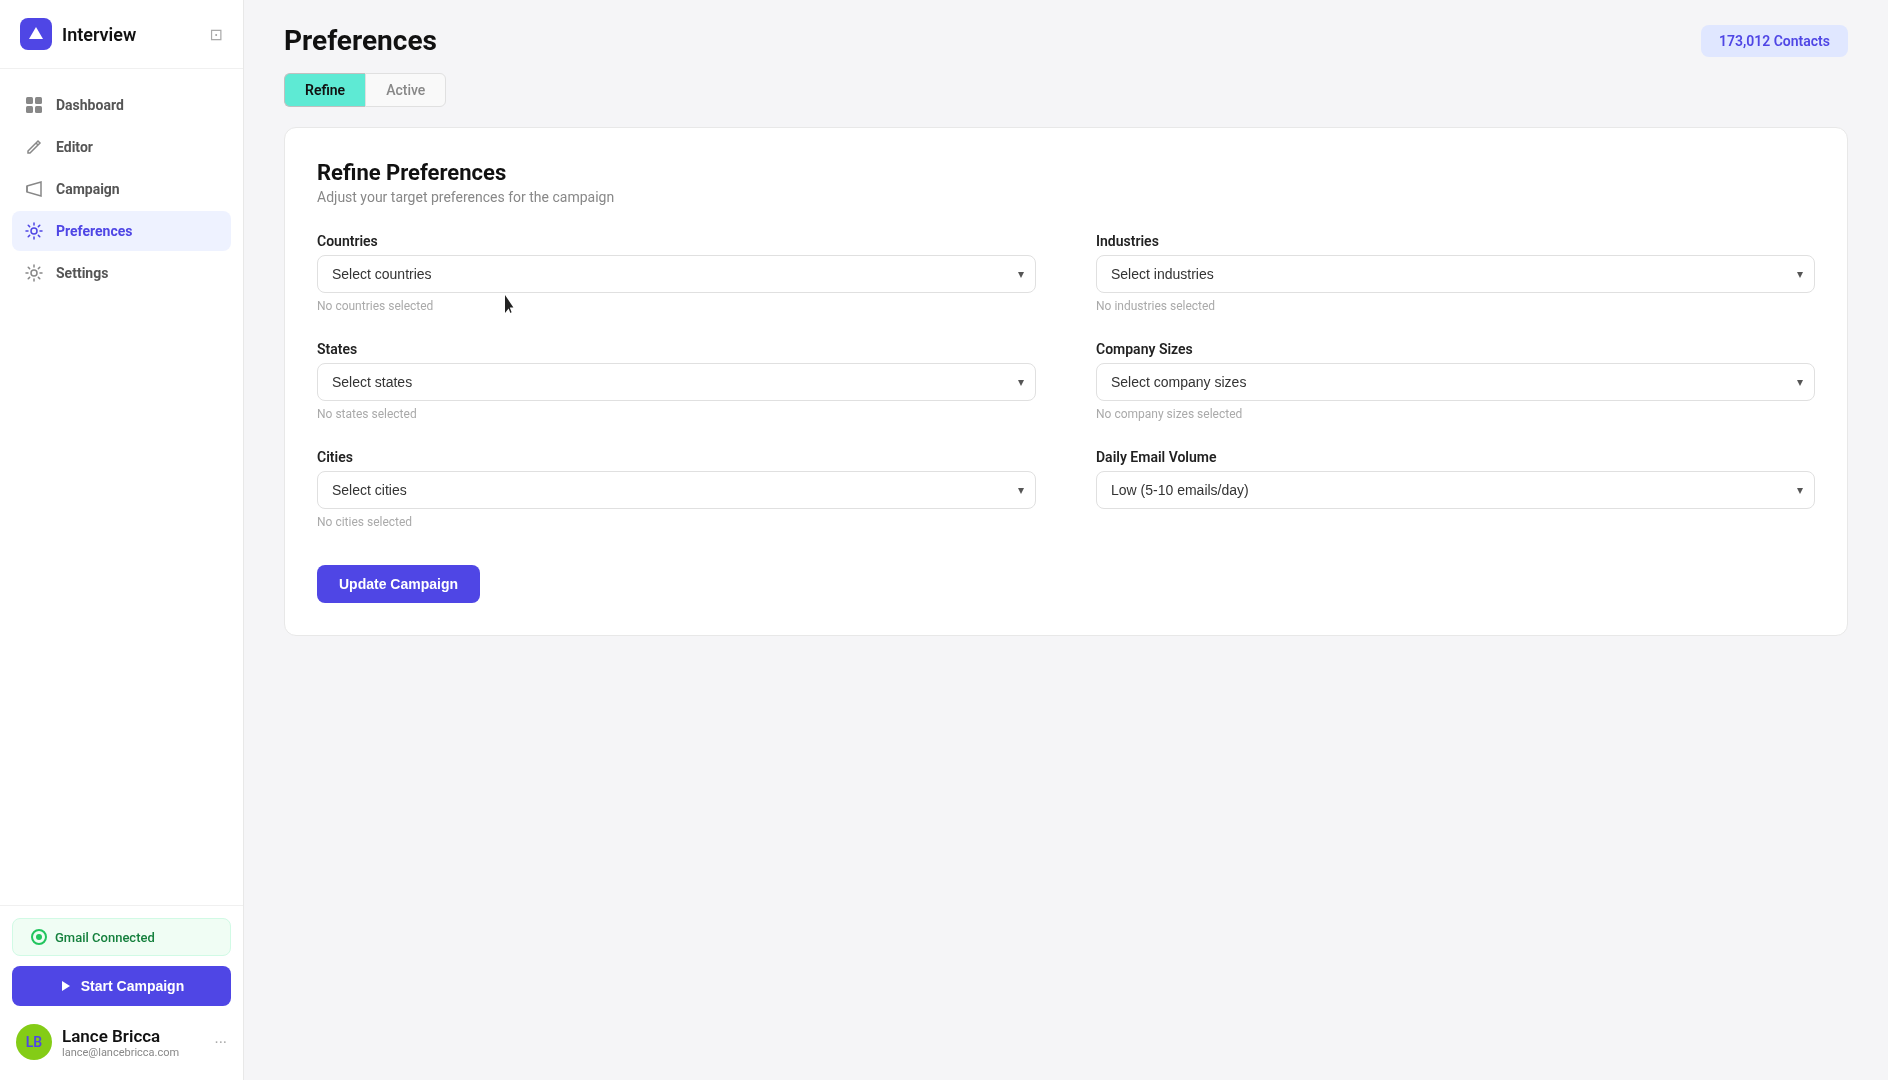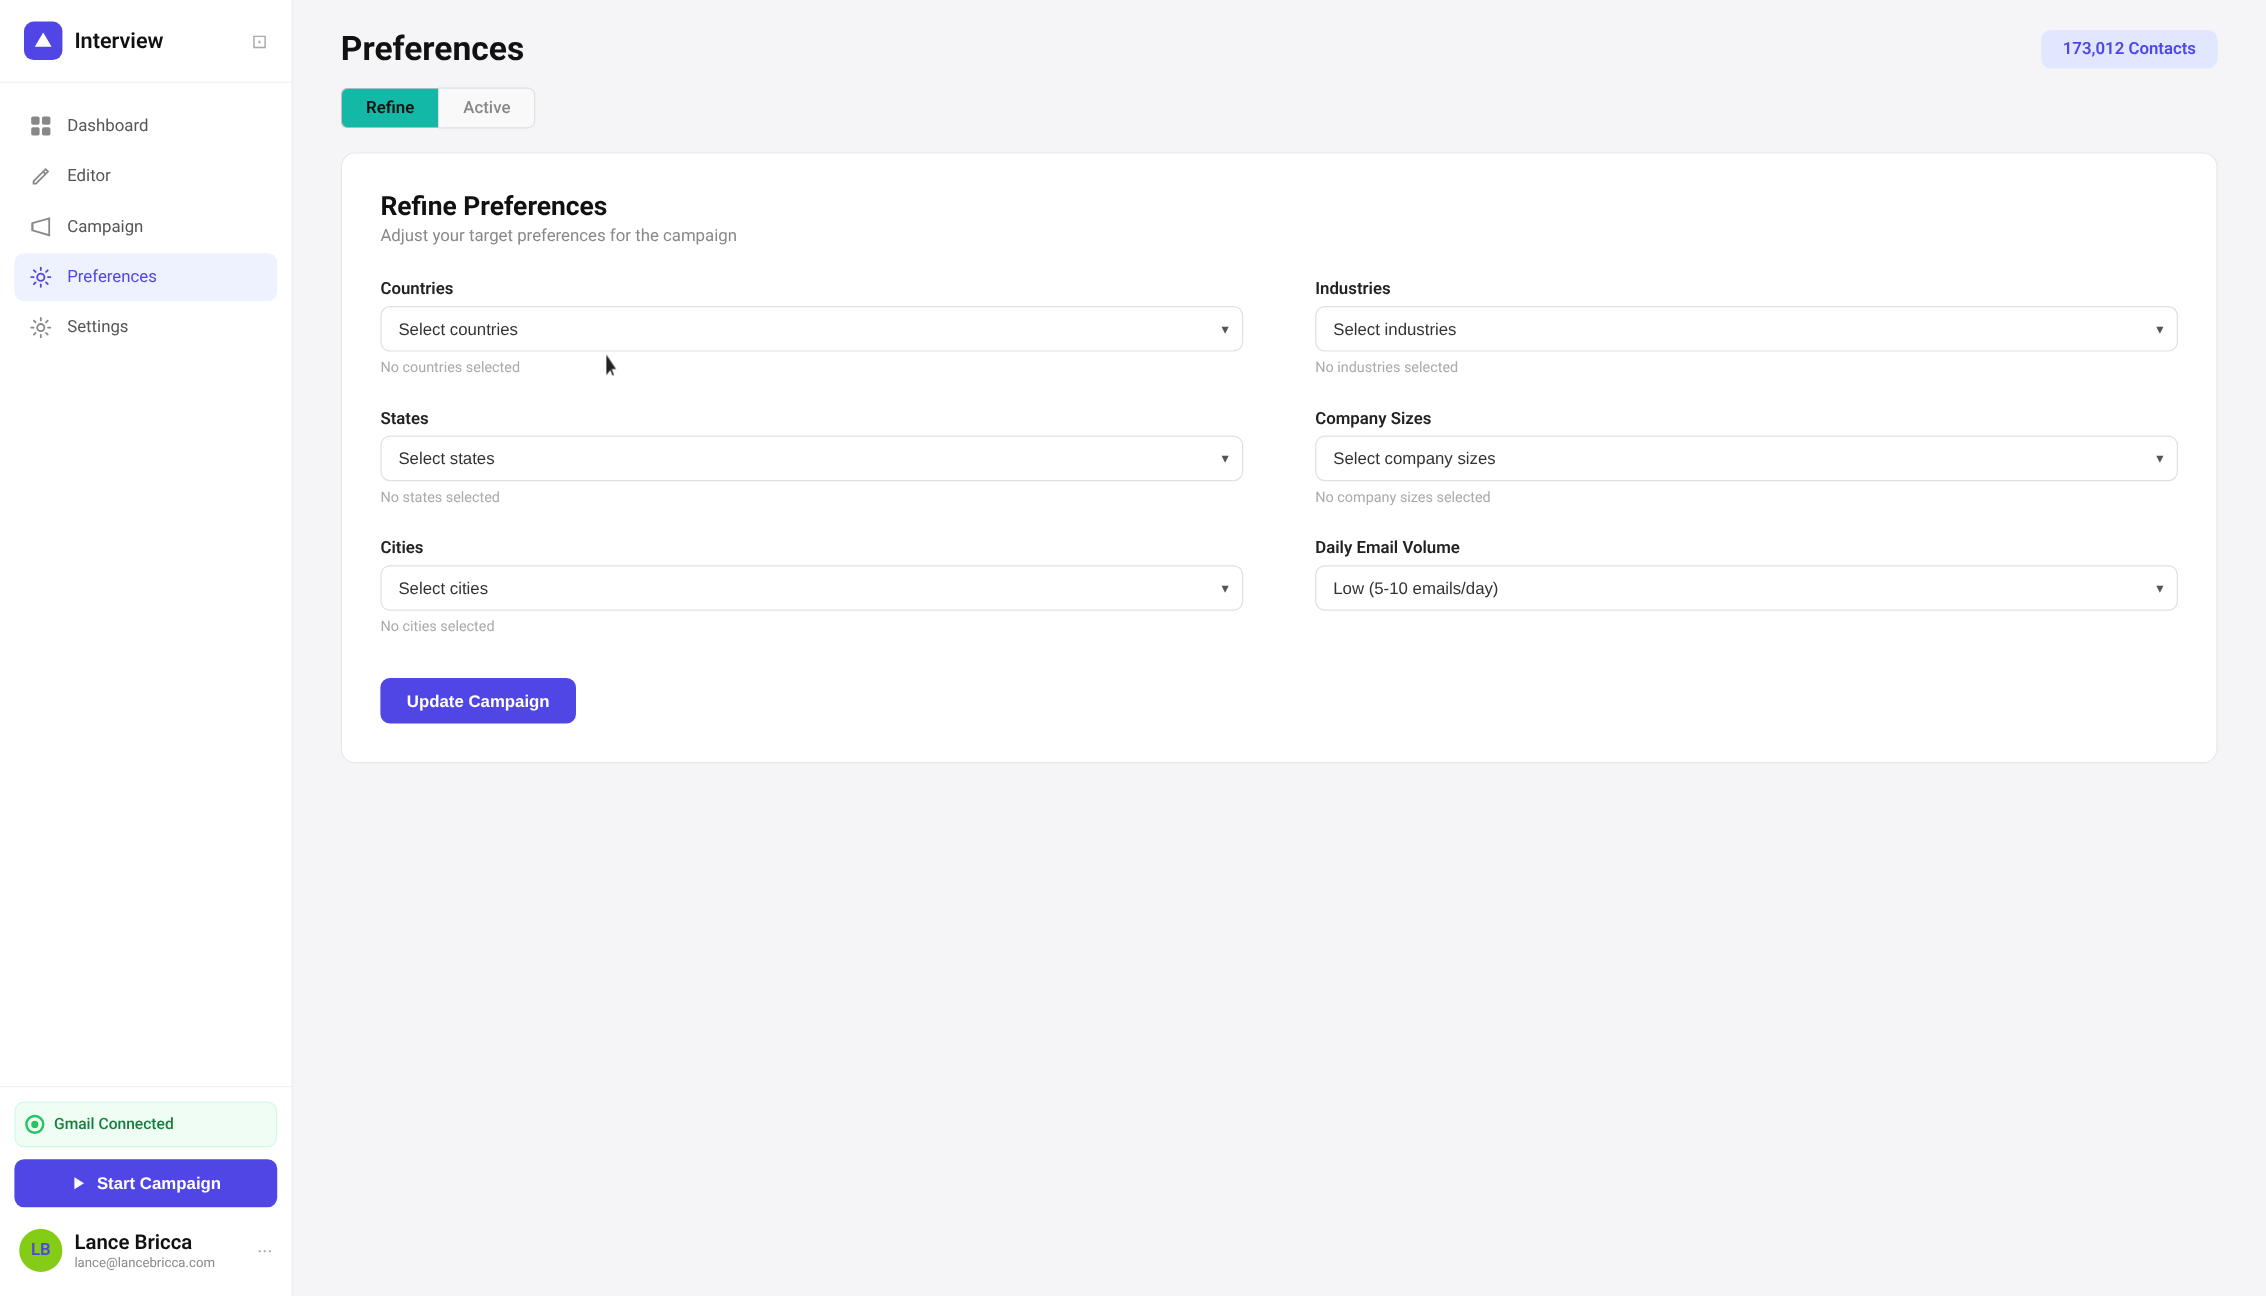--- a/index.html
+++ b/index.html
@@ -54,21 +54,21 @@
     }
     .nav-item {
       display: flex;
       align-items: center;
       gap: 12px;
       padding: 10px 12px;
       border-radius: 8px;
       cursor: pointer;
       color: #555;
       font-size: 14px;
-      font-weight: 400;
+      font-weight: 700;
       transition: background 0.15s;
     }
     .nav-item.active {
       background: #EEF2FF;
       color: #4F46E5;
     }
     .nav-icon {
       width: 20px;
       height: 20px;
       display: flex;
@@ -81,21 +81,21 @@
       padding: 12px;
       border-top: 1px solid #f0f0f0;
       display: flex;
       flex-direction: column;
       gap: 10px;
     }
     .gmail-connected {
       display: flex;
       align-items: center;
       gap: 8px;
-      padding: 10px 8px;
+      padding: 10px 18px;
       border: 1.5px solid #d1fae5;
       border-radius: 8px;
       background: #f0fdf4;
       color: #15803d;
       font-size: 13px;
       font-weight: 500;
     }
     .gmail-dot {
       width: 16px;
       height: 16px;
@@ -199,21 +199,21 @@
       first-child: none;
     }
     .tab:first-child {
       border-radius: 6px 0 0 6px;
       border-right: none;
     }
     .tab:last-child {
       border-radius: 0 6px 6px 0;
     }
     .tab.active {
-      background: #14b8a6;
+      background: #5eead4;
       color: #111;
       font-weight: 600;
       border-color: #c0c0c0;
     }
     .tab:not(.active) {
       background: #f9f9f9;
       color: #888;
     }
 
     

